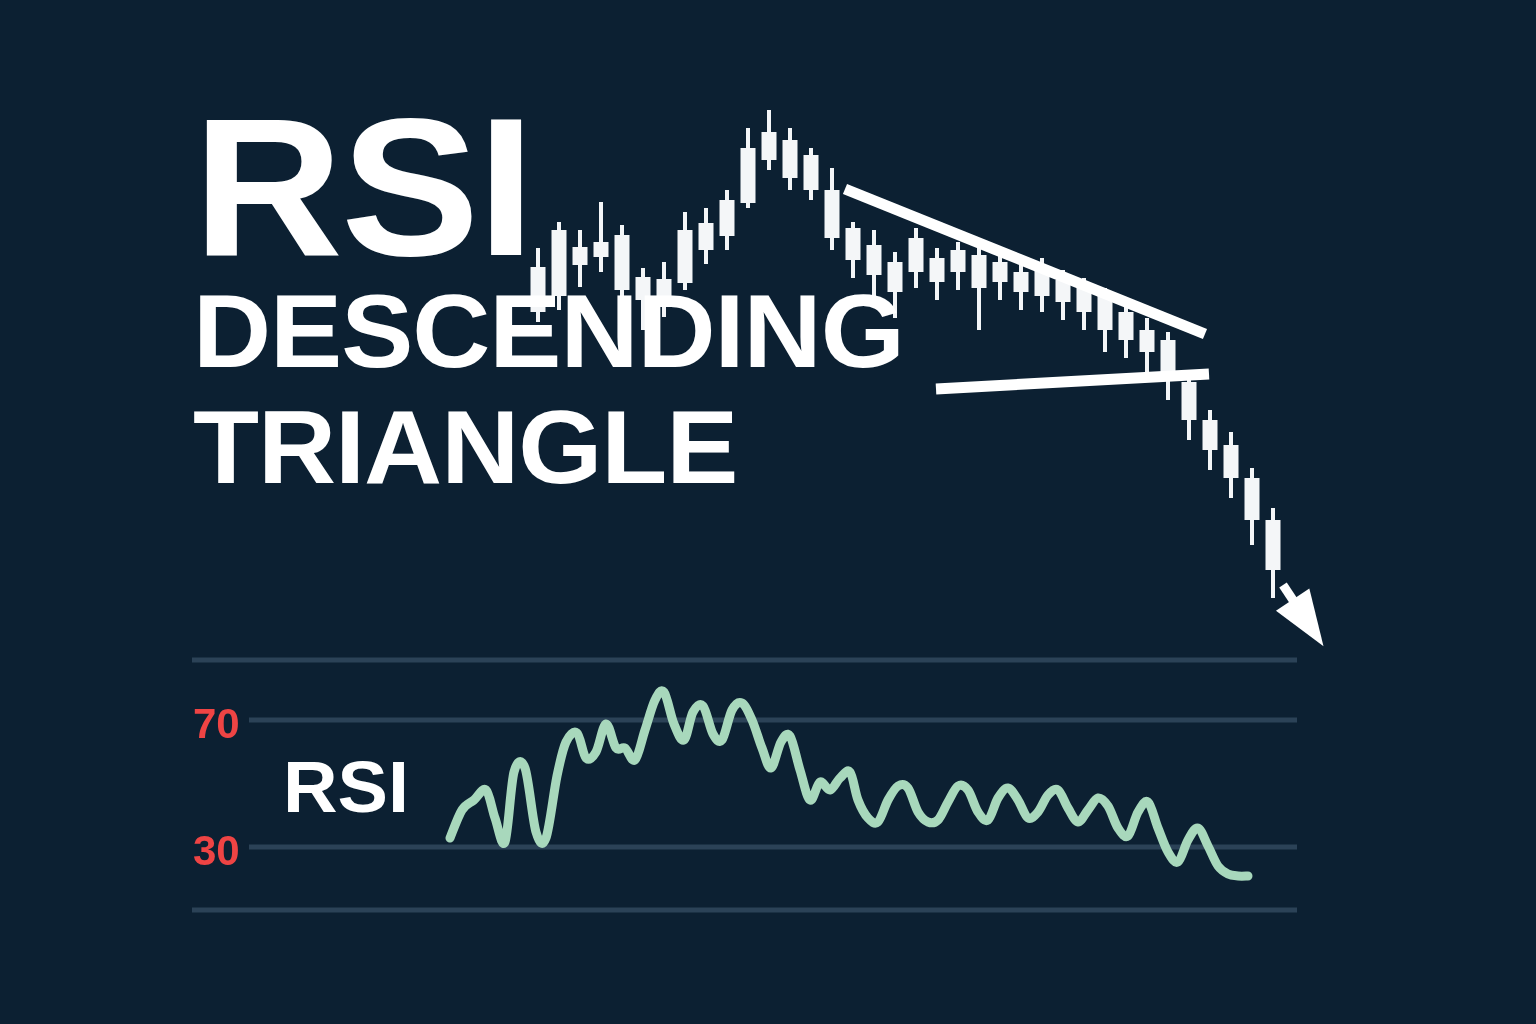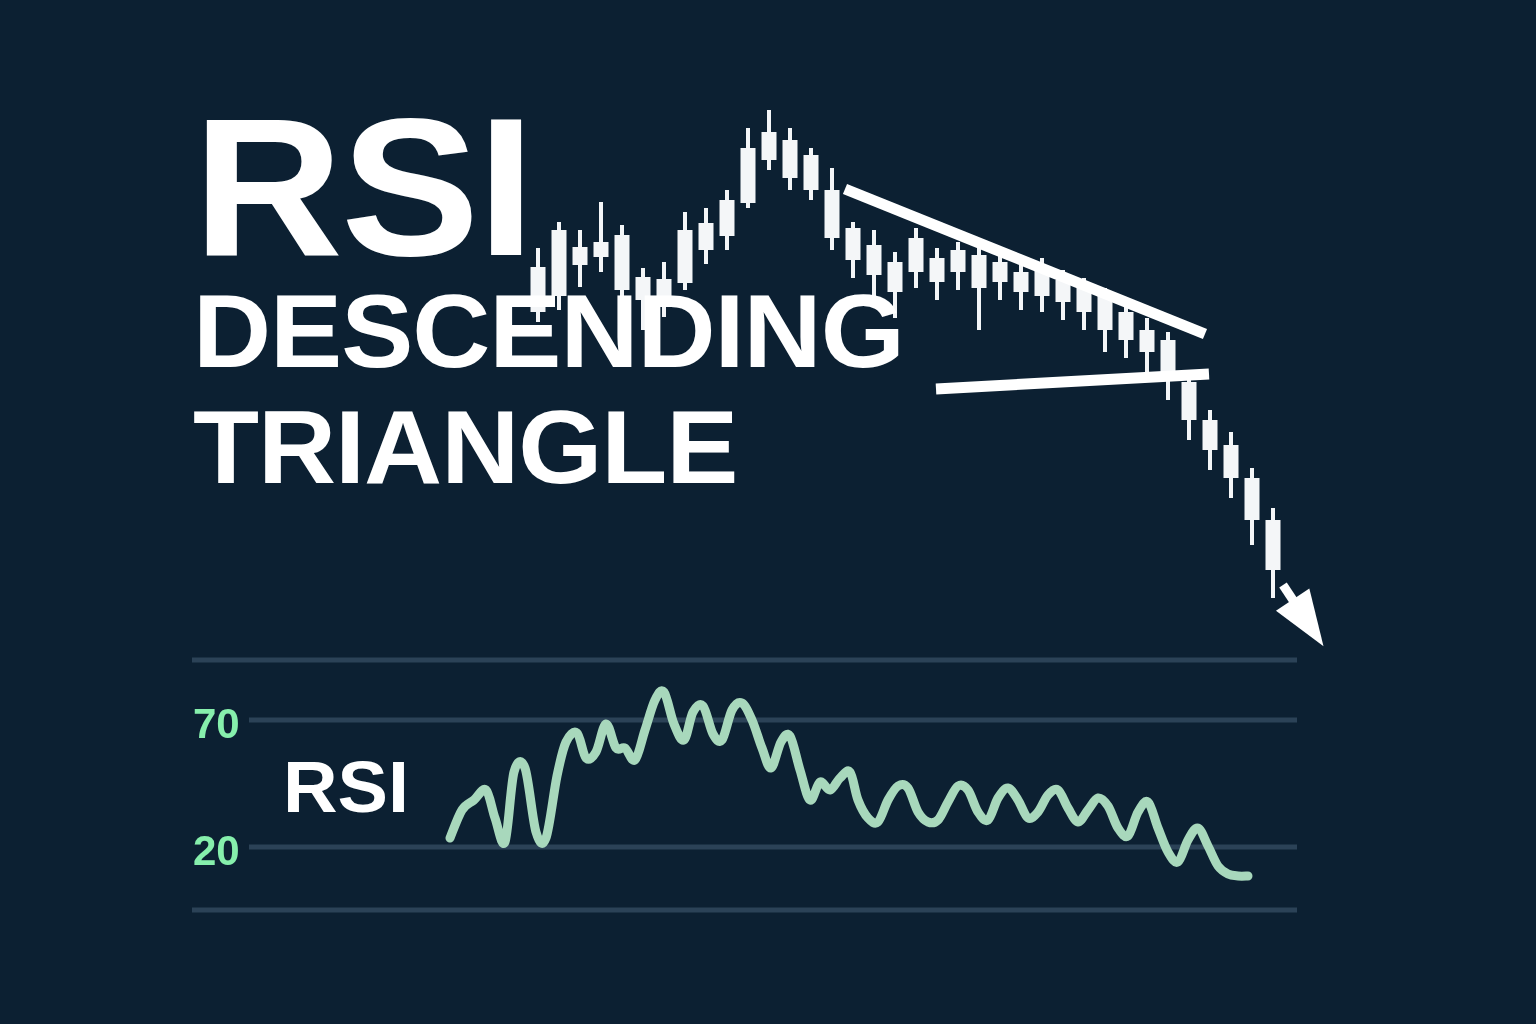--- a/index.html
+++ b/index.html
@@ -55,21 +55,21 @@
     transform: scaleX(1.05);
     transform-origin: left top;
     z-index: 5;
   }
   .axis-tick {
     position: absolute;
     font-family: "Liberation Sans", sans-serif;
     font-weight: bold;
     font-size: 42px;
     line-height: 1;
-    color: #86efac;
+    color: #ef4444;
     z-index: 5;
   }
   #tick-70 { left: 193px; top: 703px; }
   #tick-30 { left: 193px; top: 830px; }
   svg.layer {
     position: absolute;
     left: 0;
     top: 0;
     width: 1536px;
     height: 1024px;
@@ -176,15 +176,15 @@
         <line x1="192" y1="660" x2="1297" y2="660" stroke="#2b4257" stroke-width="5"></line>
         <line x1="249" y1="720" x2="1297" y2="720" stroke="#2b4257" stroke-width="5"></line>
         <line x1="249" y1="847" x2="1297" y2="847" stroke="#2b4257" stroke-width="5"></line>
         <line x1="192" y1="910" x2="1297" y2="910" stroke="#2b4257" stroke-width="5"></line>
       </g>
     <path id="rsi-path" fill="none" stroke-width="9" stroke-linecap="round" stroke-linejoin="round" d="M 450 838 C 452 833.3333333333334 458 816.3333333333334 462 810 C 466 803.6666666666666 470 803.3333333333334 474 800 C 478 796.6666666666666 482.5 787 486 790 C 489.5 793 491.8333333333333 809.3333333333334 495 818 C 498.1666666666667 826.6666666666666 501.8333333333333 849.6666666666666 505 842 C 508.1666666666667 834.3333333333334 510.6666666666667 784.3333333333334 514 772 C 517.3333333333334 759.6666666666666 521.3333333333334 758 525 768 C 528.6666666666666 778 532.5 820.3333333333334 536 832 C 539.5 843.6666666666666 542.5 847.3333333333334 546 838 C 549.5 828.6666666666666 553.6666666666666 792 557 776 C 560.3333333333334 760 562.6666666666666 749.1666666666666 566 742 C 569.3333333333334 734.8333333333334 573.6666666666666 730.3333333333334 577 733 C 580.3333333333334 735.6666666666666 582.8333333333334 754.8333333333334 586 758 C 589.1666666666666 761.1666666666666 592.6666666666666 757.6666666666666 596 752 C 599.3333333333334 746.3333333333334 602.6666666666666 724.6666666666666 606 724 C 609.3333333333334 723.3333333333334 612.8333333333334 744 616 748 C 619.1666666666666 752 621.8333333333334 746 625 748 C 628.1666666666666 750 631.6666666666666 763 635 760 C 638.3333333333334 757 641.6666666666666 740 645 730 C 648.3333333333334 720 651.8333333333334 706.3333333333334 655 700 C 658.1666666666666 693.6666666666666 660.8333333333334 688 664 692 C 667.1666666666666 696 670.6666666666666 716 674 724 C 677.3333333333334 732 680.8333333333334 742 684 740 C 687.1666666666666 738 689.8333333333334 717.6666666666666 693 712 C 696.1666666666666 706.3333333333334 699.6666666666666 702.3333333333334 703 706 C 706.3333333333334 709.6666666666666 709.8333333333334 728.3333333333334 713 734 C 716.1666666666666 739.6666666666666 718.8333333333334 744 722 740 C 725.1666666666666 736 728.6666666666666 716.1666666666666 732 710 C 735.3333333333334 703.8333333333334 738.6666666666666 701.3333333333334 742 703 C 745.3333333333334 704.6666666666666 748.6666666666666 712.5 752 720 C 755.3333333333334 727.5 758.8333333333334 740 762 748 C 765.1666666666666 756 767.8333333333334 769 771 768 C 774.1666666666666 767 777.8333333333334 747.3333333333334 781 742 C 784.1666666666666 736.6666666666666 786.8333333333334 731.3333333333334 790 736 C 793.1666666666666 740.6666666666666 796.6666666666666 759.3333333333334 800 770 C 803.3333333333334 780.6666666666666 806.6666666666666 798 810 800 C 813.3333333333334 802 816.6666666666666 783.6666666666666 820 782 C 823.3333333333334 780.3333333333334 826.6666666666666 790.6666666666666 830 790 C 833.3333333333334 789.3333333333334 836.6666666666666 781 840 778 C 843.3333333333334 775 847 768.3333333333334 850 772 C 853 775.6666666666666 855 792.3333333333334 858 800 C 861 807.6666666666666 864.6666666666666 814.3333333333334 868 818 C 871.3333333333334 821.6666666666666 874.6666666666666 825 878 822 C 881.3333333333334 819 884.6666666666666 806 888 800 C 891.3333333333334 794 894.6666666666666 788 898 786 C 901.3333333333334 784 904.6666666666666 783.6666666666666 908 788 C 911.3333333333334 792.3333333333334 914.6666666666666 806.3333333333334 918 812 C 921.3333333333334 817.6666666666666 924.6666666666666 820.6666666666666 928 822 C 931.3333333333334 823.3333333333334 934.6666666666666 823.3333333333334 938 820 C 941.3333333333334 816.6666666666666 944.6666666666666 807.6666666666666 948 802 C 951.3333333333334 796.3333333333334 954.6666666666666 788 958 786 C 961.3333333333334 784 964.6666666666666 785.6666666666666 968 790 C 971.3333333333334 794.3333333333334 974.6666666666666 807 978 812 C 981.3333333333334 817 984.6666666666666 822.3333333333334 988 820 C 991.3333333333334 817.6666666666666 994.6666666666666 803.3333333333334 998 798 C 1001.3333333333334 792.6666666666666 1004.6666666666666 787.6666666666666 1008 788 C 1011.3333333333334 788.3333333333334 1014.6666666666666 795 1018 800 C 1021.3333333333334 805 1024.6666666666667 816 1028 818 C 1031.3333333333333 820 1034.6666666666667 815.8333333333334 1038 812 C 1041.3333333333333 808.1666666666666 1044.6666666666667 798.6666666666666 1048 795 C 1051.3333333333333 791.3333333333334 1054.6666666666667 787.8333333333334 1058 790 C 1061.3333333333333 792.1666666666666 1064.6666666666667 802.6666666666666 1068 808 C 1071.3333333333333 813.3333333333334 1074.6666666666667 821.6666666666666 1078 822 C 1081.3333333333333 822.3333333333334 1084.6666666666667 814 1088 810 C 1091.3333333333333 806 1094.6666666666667 798.6666666666666 1098 798 C 1101.3333333333333 797.3333333333334 1104.6666666666667 801 1108 806 C 1111.3333333333333 811 1114.6666666666667 823 1118 828 C 1121.3333333333333 833 1124.6666666666667 838.6666666666666 1128 836 C 1131.3333333333333 833.3333333333334 1134.6666666666667 817.6666666666666 1138 812 C 1141.3333333333333 806.3333333333334 1144.6666666666667 799.3333333333334 1148 802 C 1151.3333333333333 804.6666666666666 1154.6666666666667 819.6666666666666 1158 828 C 1161.3333333333333 836.3333333333334 1164.6666666666667 846.3333333333334 1168 852 C 1171.3333333333333 857.6666666666666 1174.6666666666667 864 1178 862 C 1181.3333333333333 860 1184.6666666666667 845.6666666666666 1188 840 C 1191.3333333333333 834.3333333333334 1194.6666666666667 827 1198 828 C 1201.3333333333333 829 1204.6666666666667 839.6666666666666 1208 846 C 1211.3333333333333 852.3333333333334 1214.6666666666667 861.3333333333334 1218 866 C 1221.3333333333333 870.6666666666666 1224.6666666666667 872.3333333333334 1228 874 C 1231.3333333333333 875.6666666666666 1234.6666666666667 875.6666666666666 1238 876 C 1241.3333333333333 876.3333333333334 1246.3333333333333 876 1248 876" stroke="#a8d8bc"></path>
   </svg>
 
   <div class="rsi-label">RSI</div>
   <div class="axis-tick" id="tick-70">70</div>
-  <div class="axis-tick" id="tick-30">20</div>
+  <div class="axis-tick" id="tick-30">30</div>
 
 </div>
 
 </body></html>

